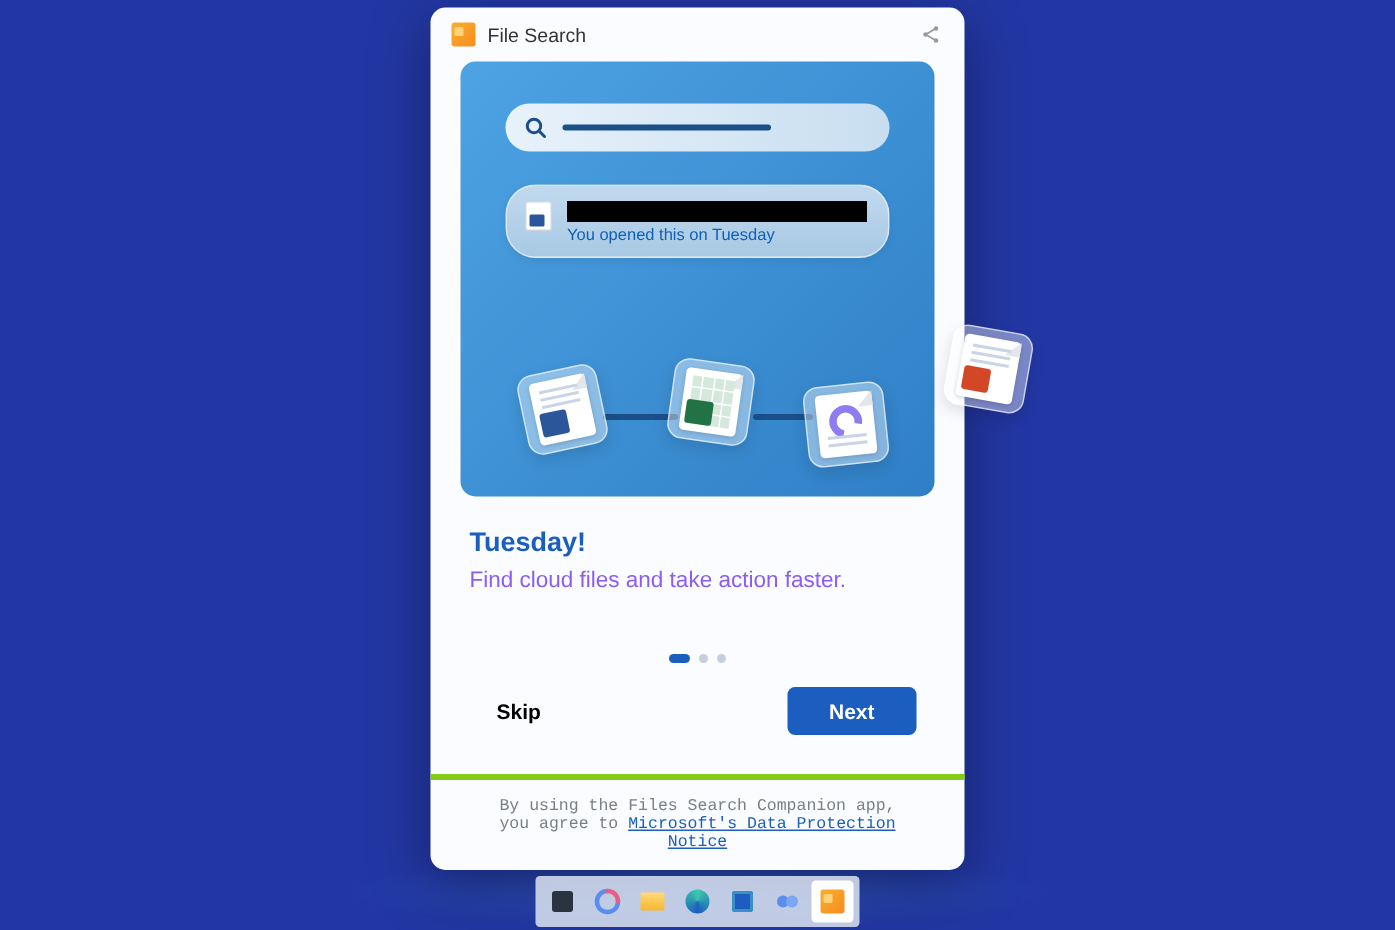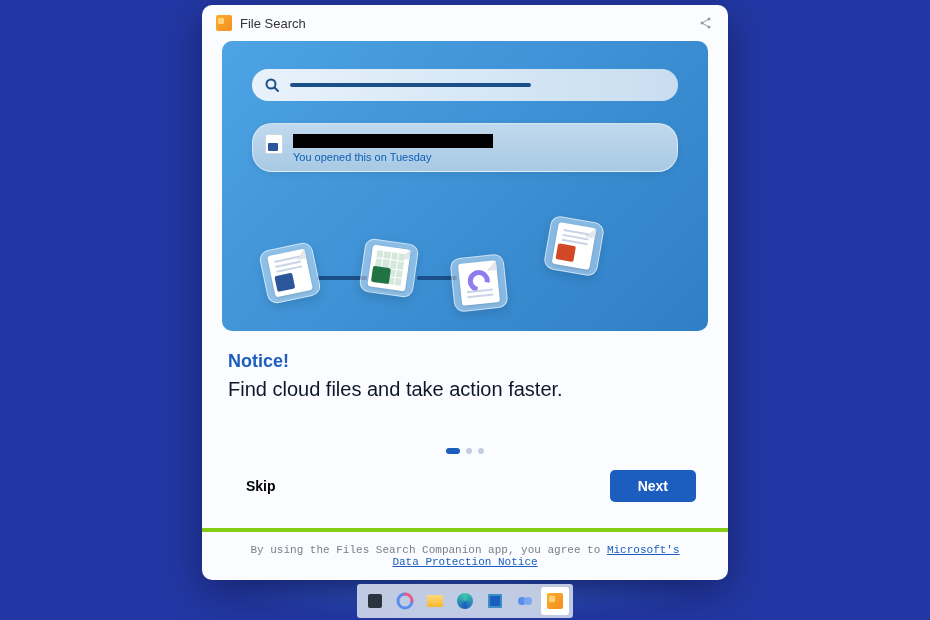--- a/index.html
+++ b/index.html
@@ -18,21 +18,21 @@
     bottom: 0;
     left: 230px;
     width: 470px;
     height: 50px;
     background: radial-gradient(ellipse at center, rgba(50,100,200,0.6), transparent 70%);
     pointer-events: none;
   }
   .window {
     position: absolute;
     top: 5px;
-    width: 526px;
+    width: 356px;
     height: 575px;
     background: #fafcff;
     border-radius: 10px;
     box-shadow: 0 10px 40px rgba(0,0,0,0.35);
     display: flex;
     flex-direction: column;
   }
   .titlebar {
     display: flex;
     align-items: center;
@@ -208,22 +208,22 @@
     display: flex;
     flex-direction: column;
   }
   .welcome {
     color: #1b5ec0;
     font-size: 18px;
     font-weight: 600;
     margin-bottom: 6px;
   }
   .subtitle {
-    color: #0f172a;
-    font-size: 20px;
+    color: #8b5cf6;
+    font-size: 15px;
   }
   .dots {
     display: flex;
     justify-content: center;
     gap: 6px;
     margin-top: auto;
     margin-bottom: 16px;
   }
   .dot { width: 6px; height: 6px; border-radius: 50%; background: #c4cedf; }
   .dot.active { width: 14px; border-radius: 3px; background: #1b5ec0; }
@@ -376,21 +376,21 @@
               <span></span>
               <span></span>
               <span></span>
             </div>
           </div>
       </div>
     </div>
   </div>
 
   <div class="content">
-    <div class="welcome">Notice!</div>
+    <div class="welcome">Tuesday!</div>
     <div class="subtitle">Find cloud files and take action faster.</div>
 
     <div class="dots">
       <div class="dot active"></div>
       <div class="dot"></div>
       <div class="dot"></div>
     </div>
 
     <div class="buttons">
       <button class="skip">Skip</button>

